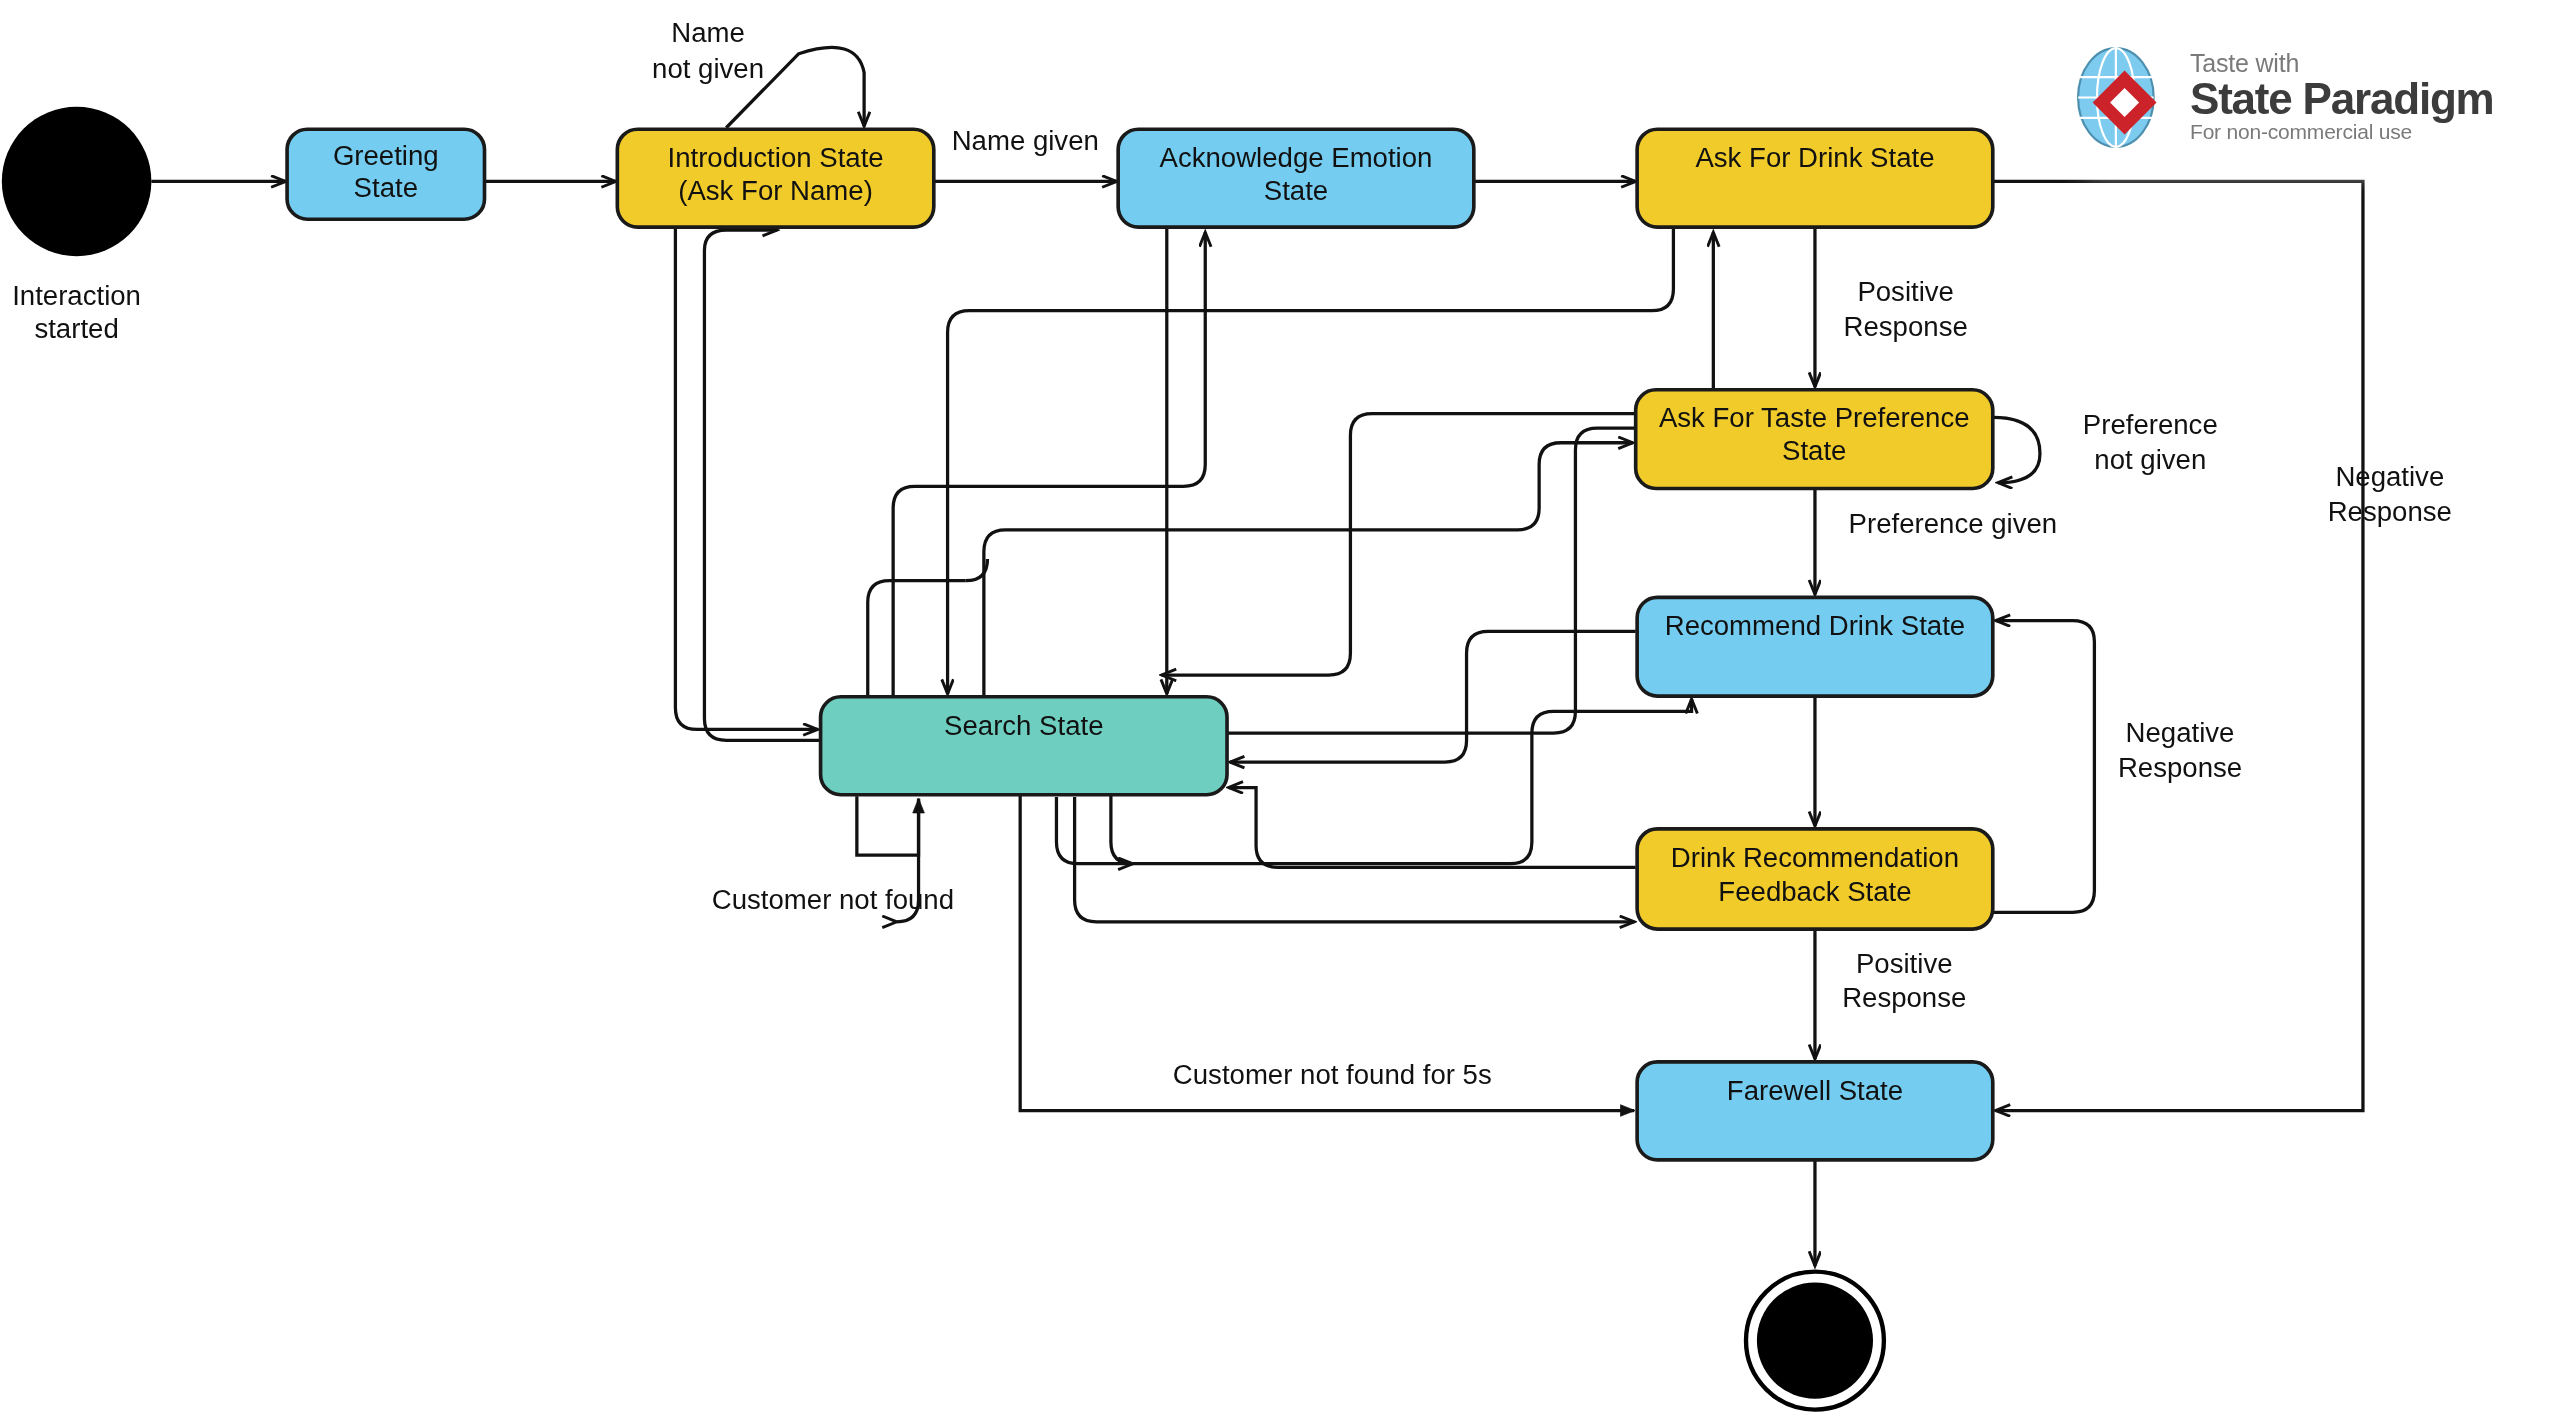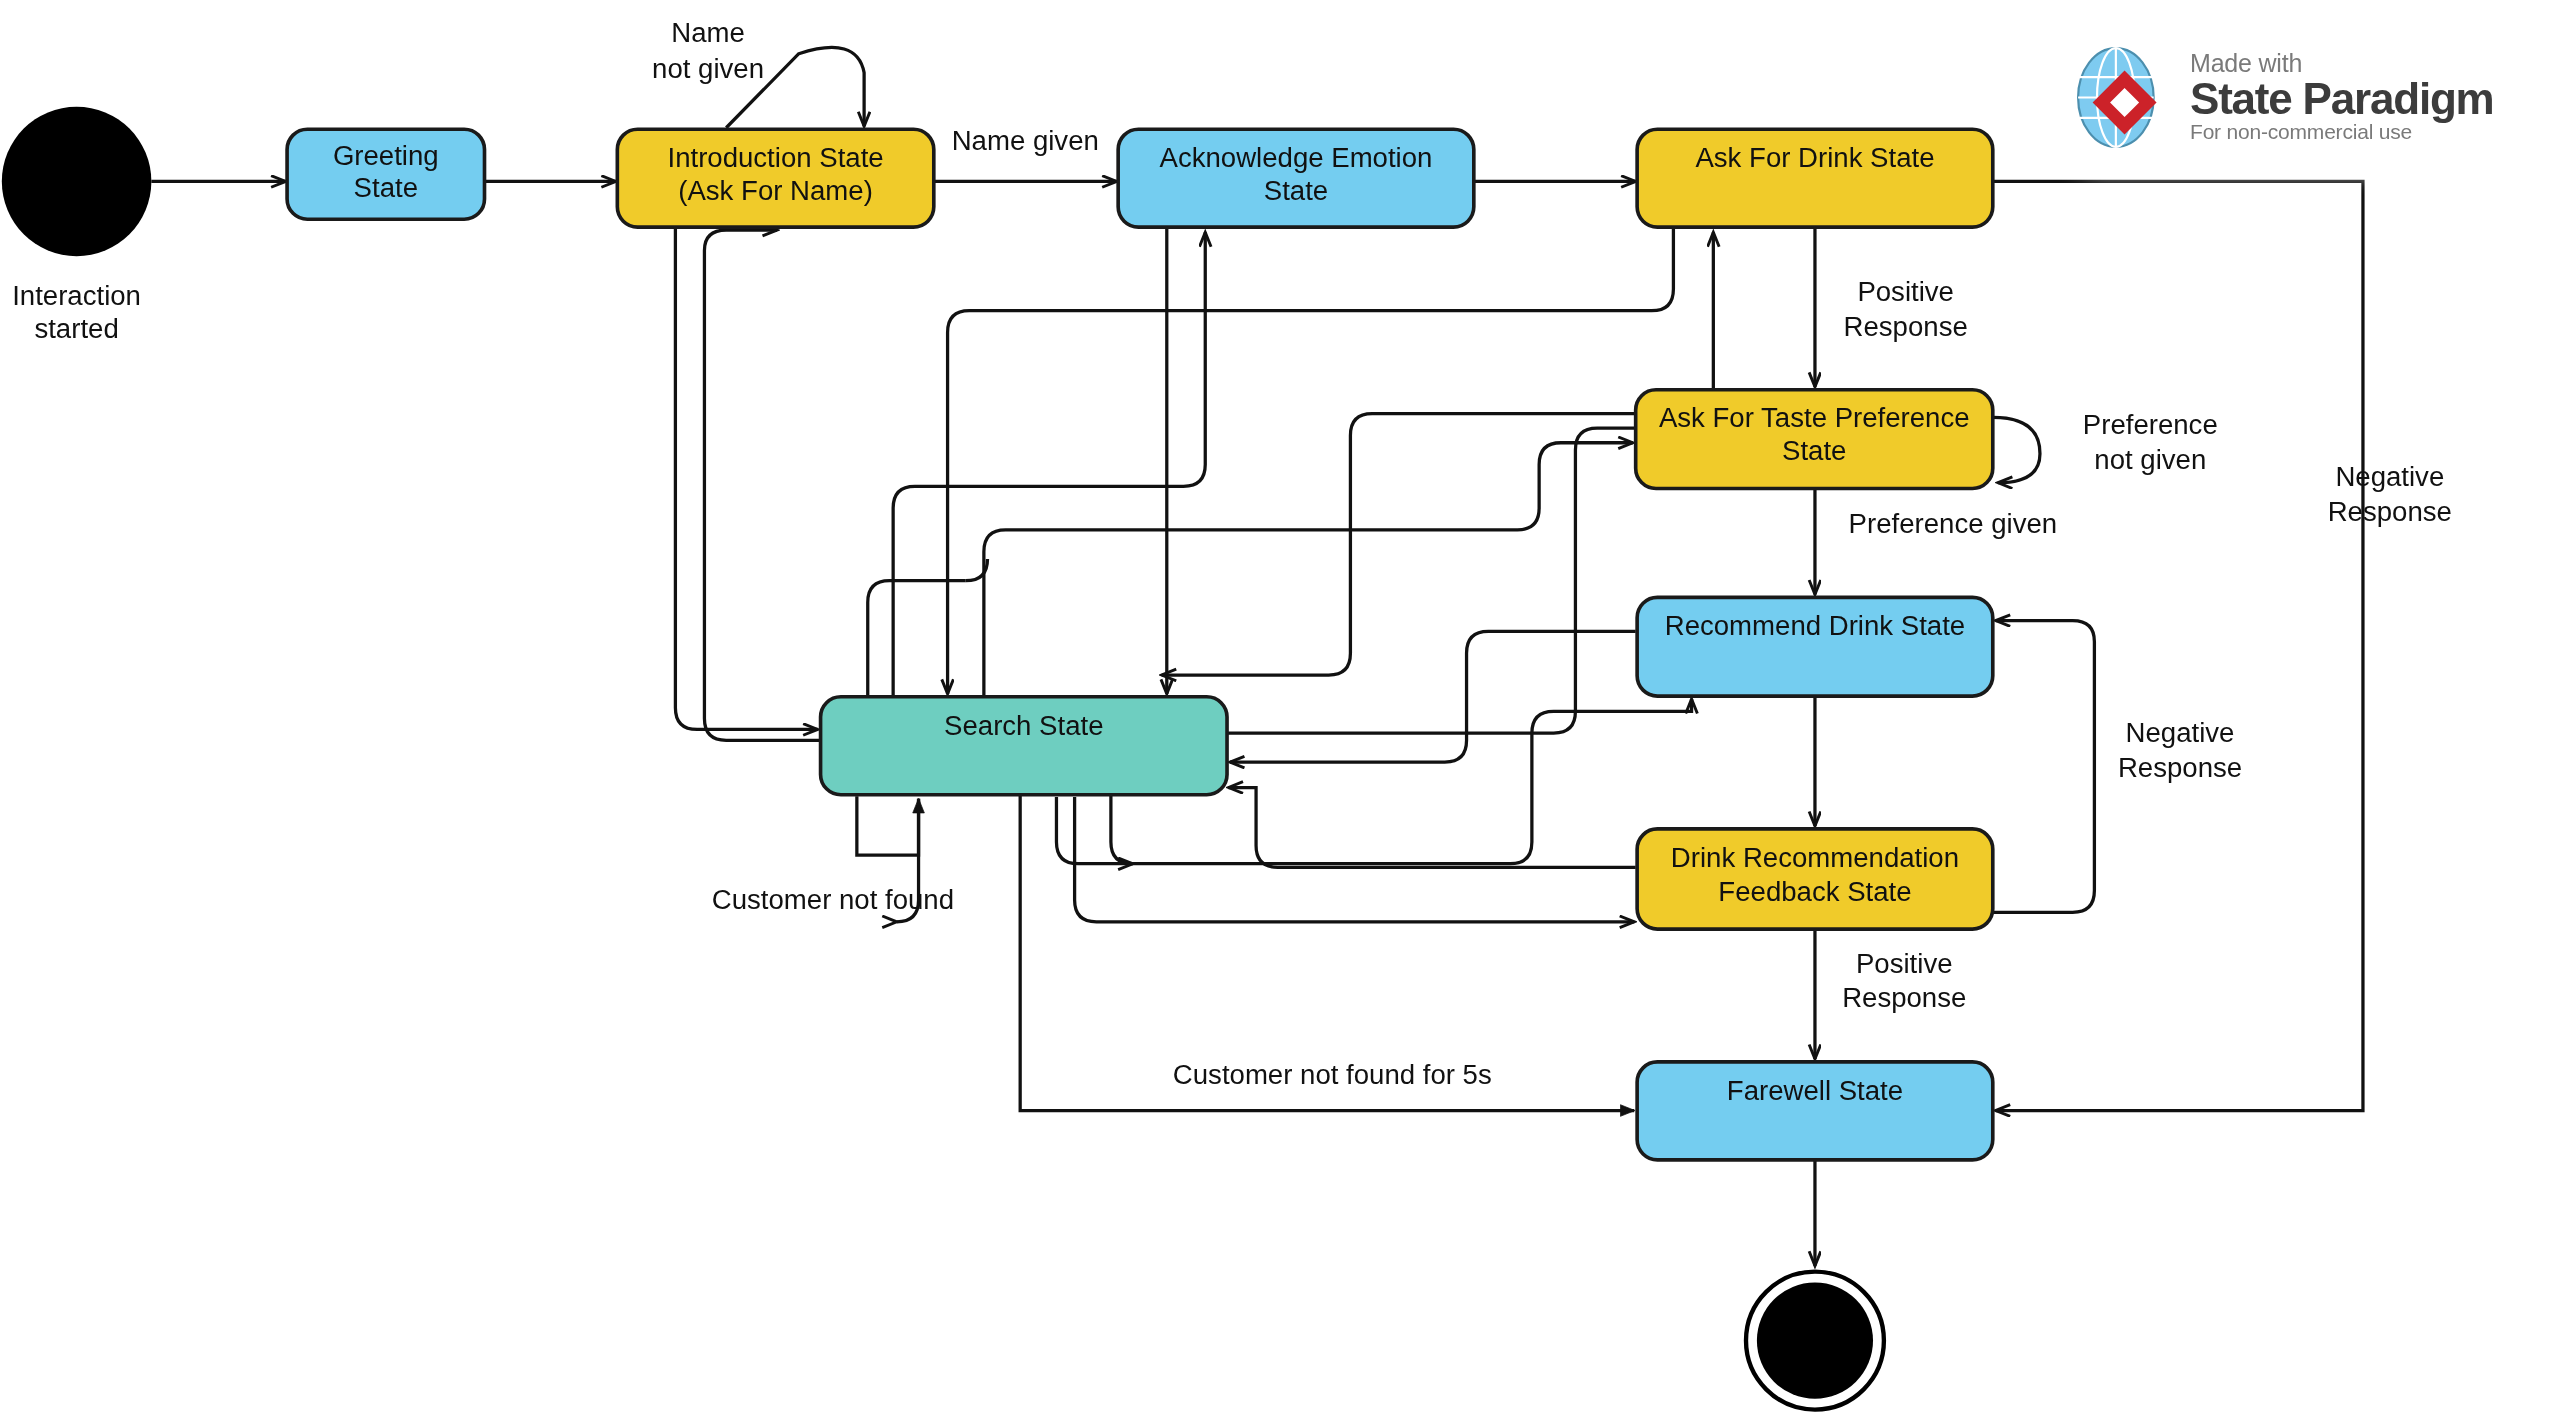--- a/index.html
+++ b/index.html
@@ -291,20 +291,20 @@
         <ellipse cx="70" cy="75" rx="26" ry="68" fill="none" stroke="#ffffff" stroke-width="3"></ellipse>
         <line x1="70" y1="7" x2="70" y2="143" stroke="#ffffff" stroke-width="3"></line>
         <line x1="20" y1="47" x2="120" y2="47" stroke="#ffffff" stroke-width="3"></line>
         <line x1="18" y1="75" x2="122" y2="75" stroke="#ffffff" stroke-width="3"></line>
         <line x1="20" y1="103" x2="120" y2="103" stroke="#ffffff" stroke-width="3"></line>
         <path d="M 82,38 L 126,82 L 82,126 L 38,82 Z" fill="#cc2229"></path>
         <path d="M 82,62 L 102,82 L 82,102 L 62,82 Z" fill="#ffffff"></path>
       </svg>
     </div>
     <div class="vp-text">
-      <div class="vp-made">Made with</div>
+      <div class="vp-made">Taste with</div>
       <div class="vp-name">State Paradigm</div>
       <div class="vp-sub">For non-commercial use</div>
     </div>
   </div>
 
 </div>
 
 
 </body></html>

